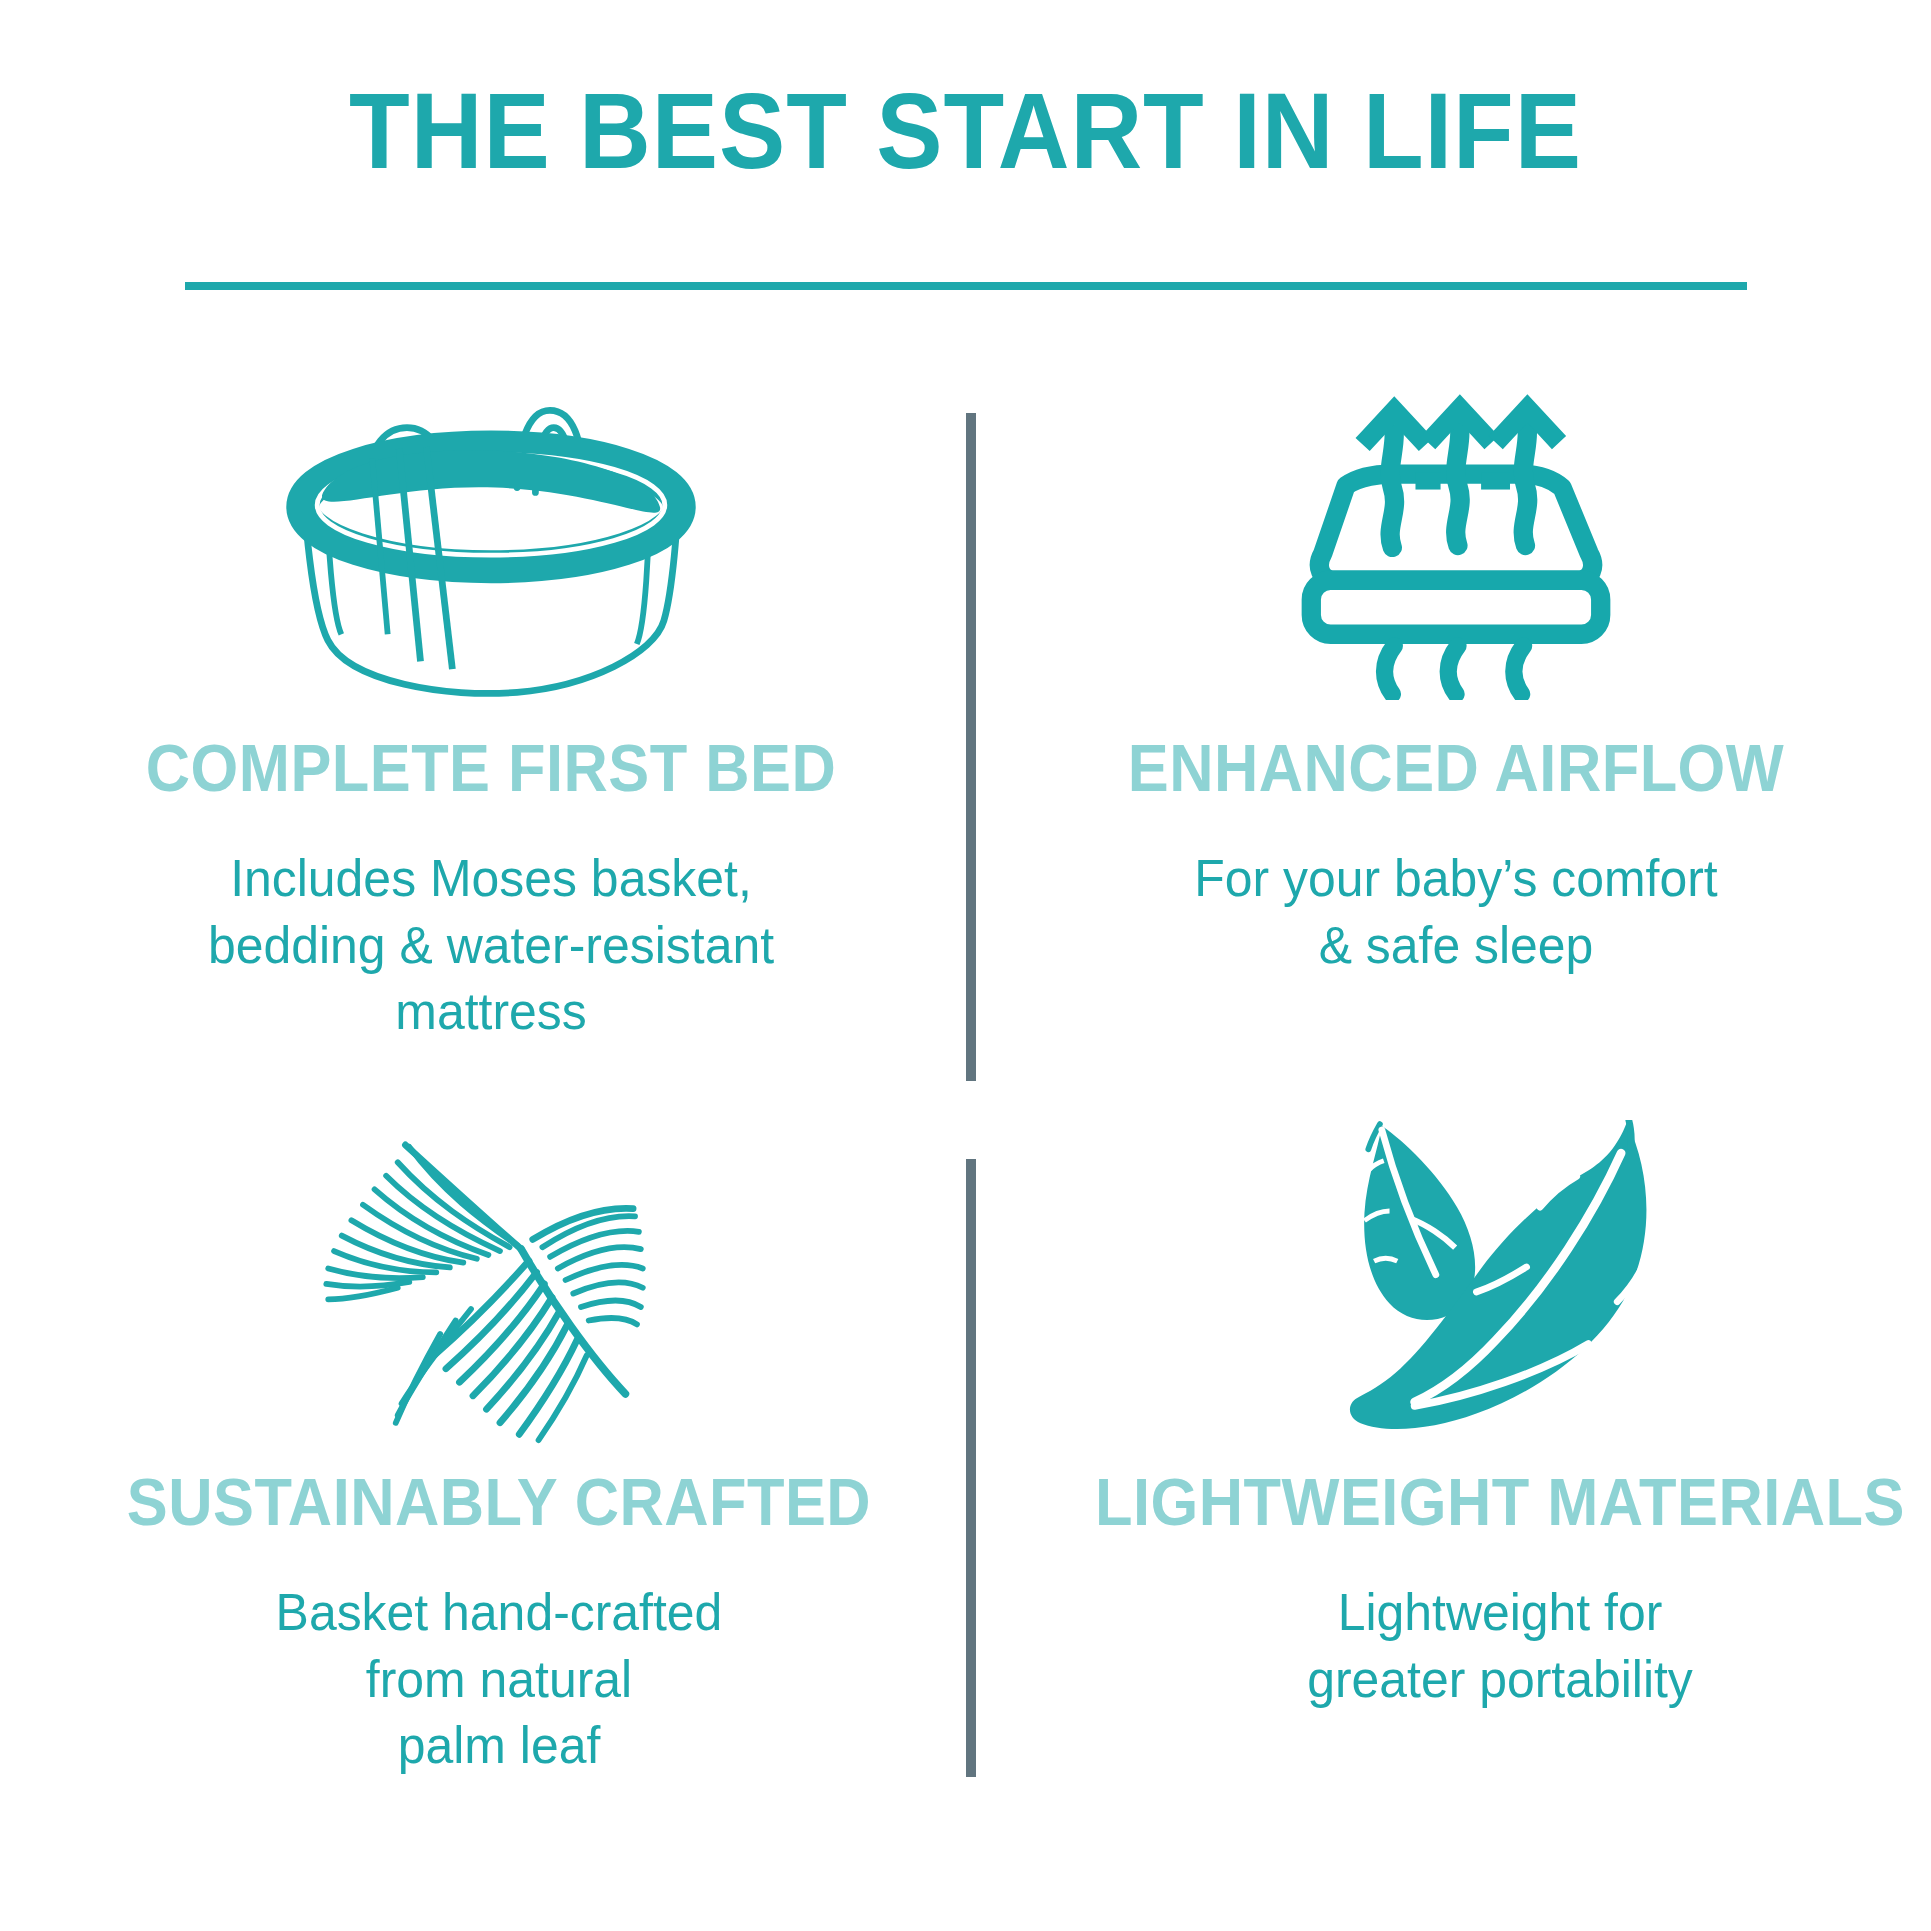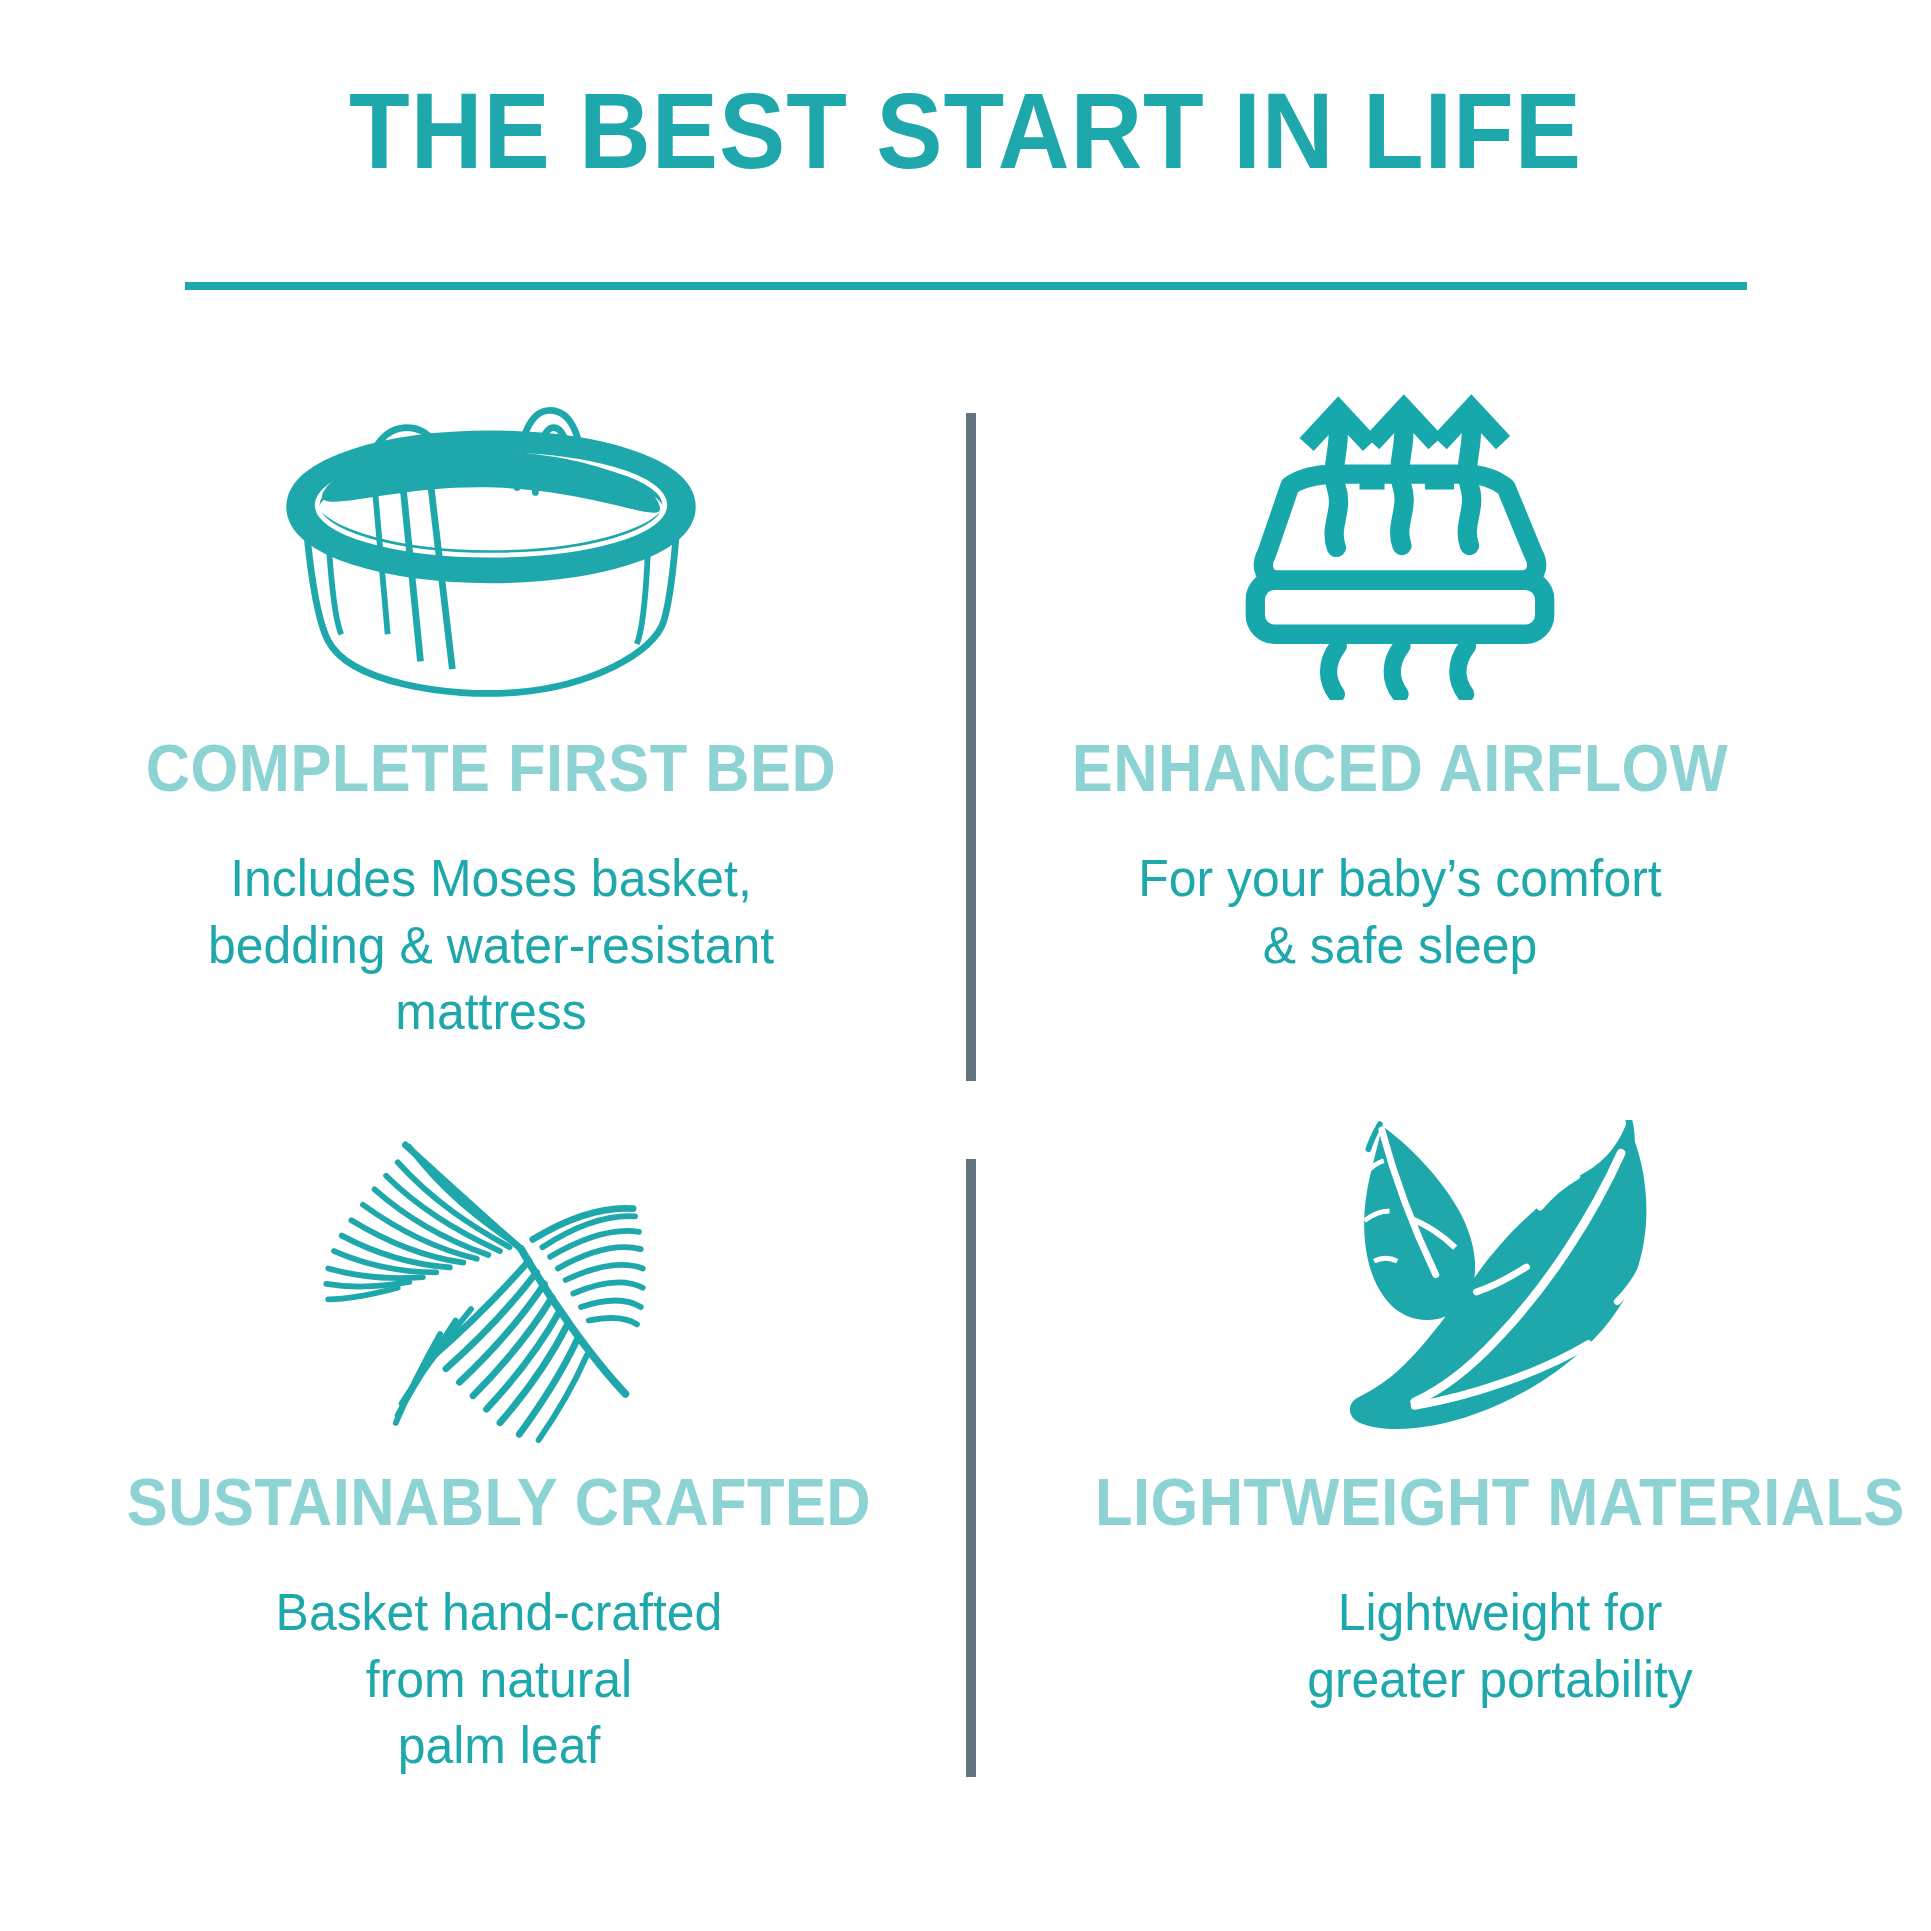--- a/index.html
+++ b/index.html
@@ -60,21 +60,21 @@
     height: 1545px;
     margin-left: 8px;
   }
   .cell {
     position: absolute;
     width: 898px;
     box-sizing: border-box;
     text-align: center;
   }
   .cell-tl { left: 34px;   top: 0px; }
-  .cell-tr { left: 943px; top: 0px; }
+  .cell-tr { left: 999px; top: 0px; }
   .cell-bl { left: 42px;   top: 734px; }
   .cell-br { left: 1043px; top: 734px; }
 
   .icon-box {
     height: 319px;
     display: flex;
     align-items: center;
     justify-content: center;
   }
   .icon-box svg { display: block; }

